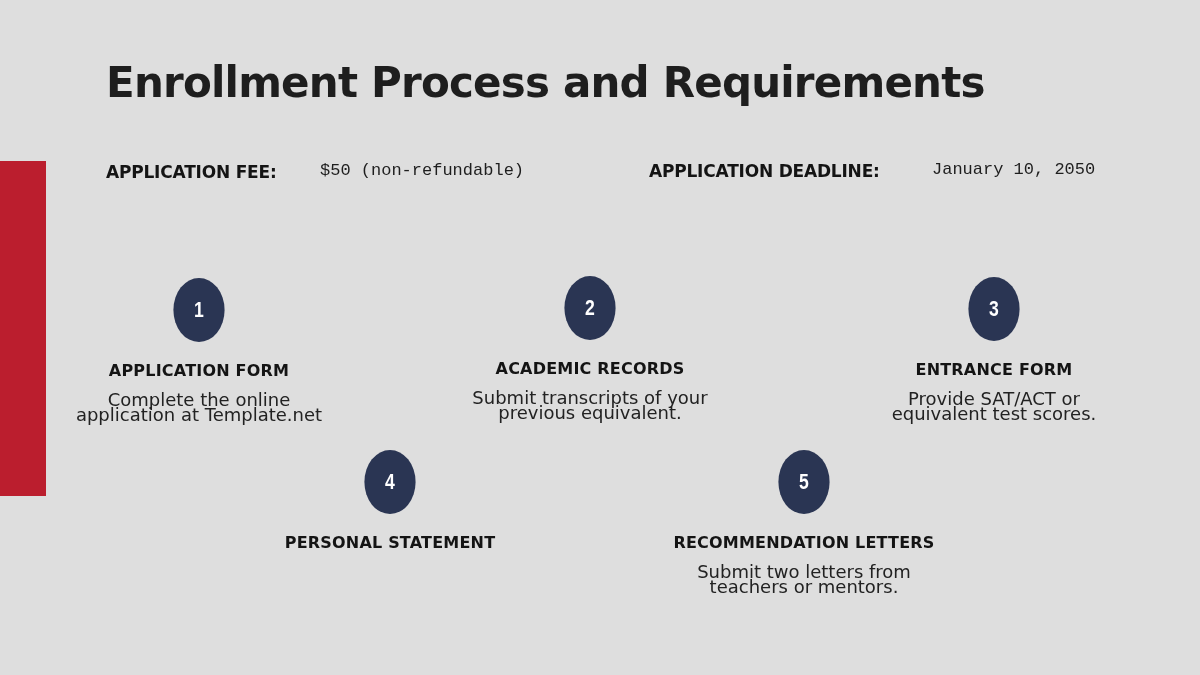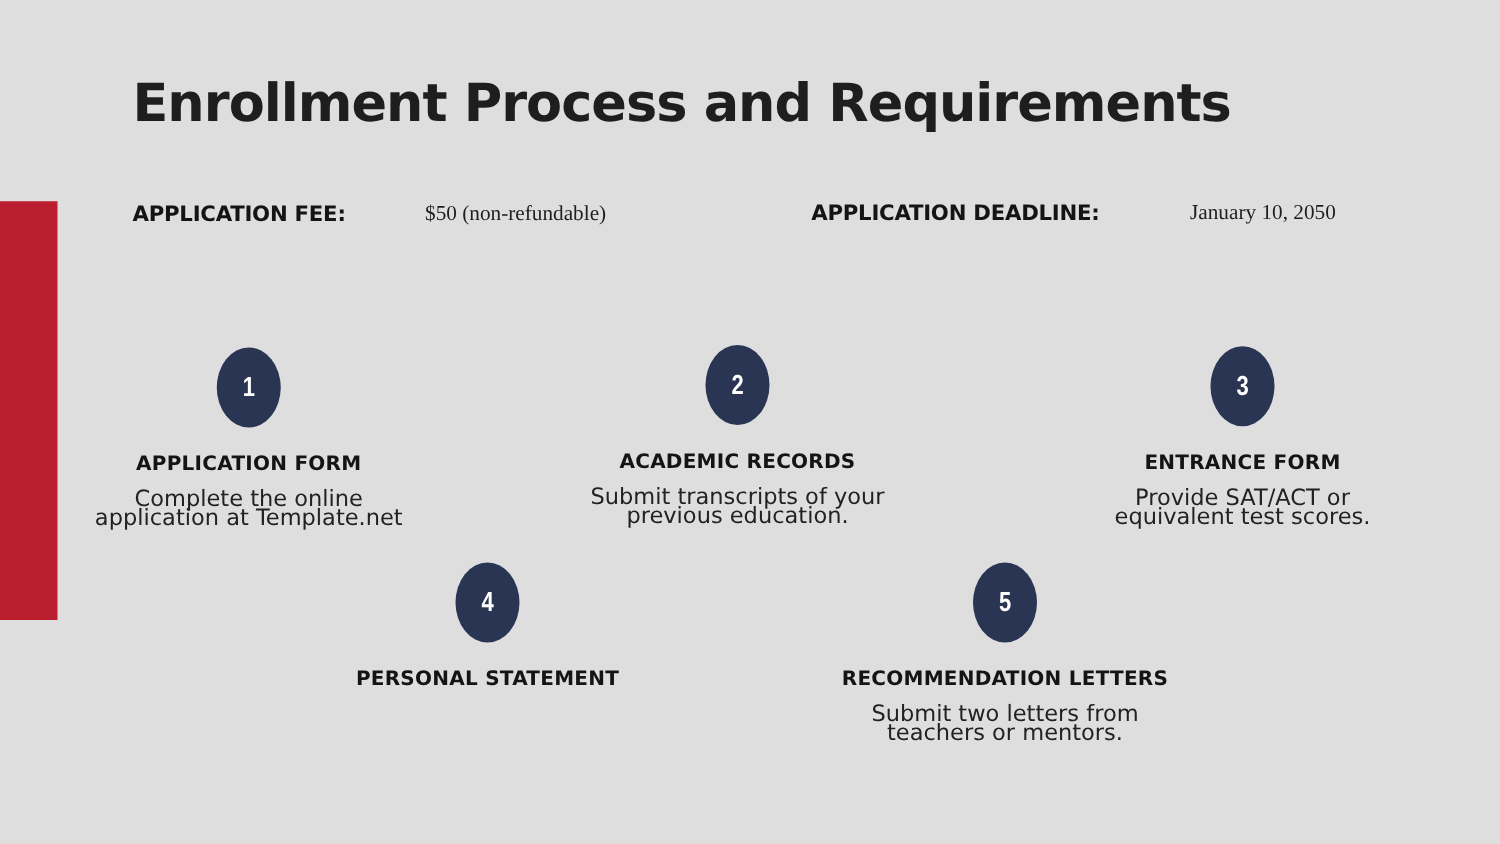--- a/index.html
+++ b/index.html
@@ -25,24 +25,23 @@
     }
     .info-label {
       position: absolute;
       font-family: "DejaVu Sans", sans-serif;
       font-weight: bold; font-size: 17px;
       color: #141414; white-space: nowrap;
       letter-spacing: -0.2px;
     }
     .info-value {
       position: absolute;
-      font-family: Liberation Serif, serif;
+      font-family: Liberation Mono, monospace;
       font-size: 17px; color: #1e1e1e;
       white-space: nowrap;
-      margin-left: 20px;
     }
     .step {
       position: absolute;
       width: 300px;
       display: flex; flex-direction: column; align-items: center;
       text-align: center;
     }
     .circle {
       width: 64px; height: 64px; border-radius: 50%;
       background: #2A3553;
@@ -83,21 +82,21 @@
   <div class="circle">1</div>
   <div class="step-title">APPLICATION FORM</div>
   <div class="step-desc">Complete the online
 application at Template.net</div>
 </div>
 
 <div class="step" style="left:440px; top:276px;">
   <div class="circle">2</div>
   <div class="step-title">ACADEMIC RECORDS</div>
   <div class="step-desc">Submit transcripts of your
-previous education.</div>
+previous equivalent.</div>
 </div>
 
 <div class="step" style="left:844px; top:277px;">
   <div class="circle">3</div>
   <div class="step-title">ENTRANCE FORM</div>
   <div class="step-desc">Provide SAT/ACT or
 equivalent test scores.</div>
 </div>
 
 <div class="step" style="left:240px; top:450px;">

